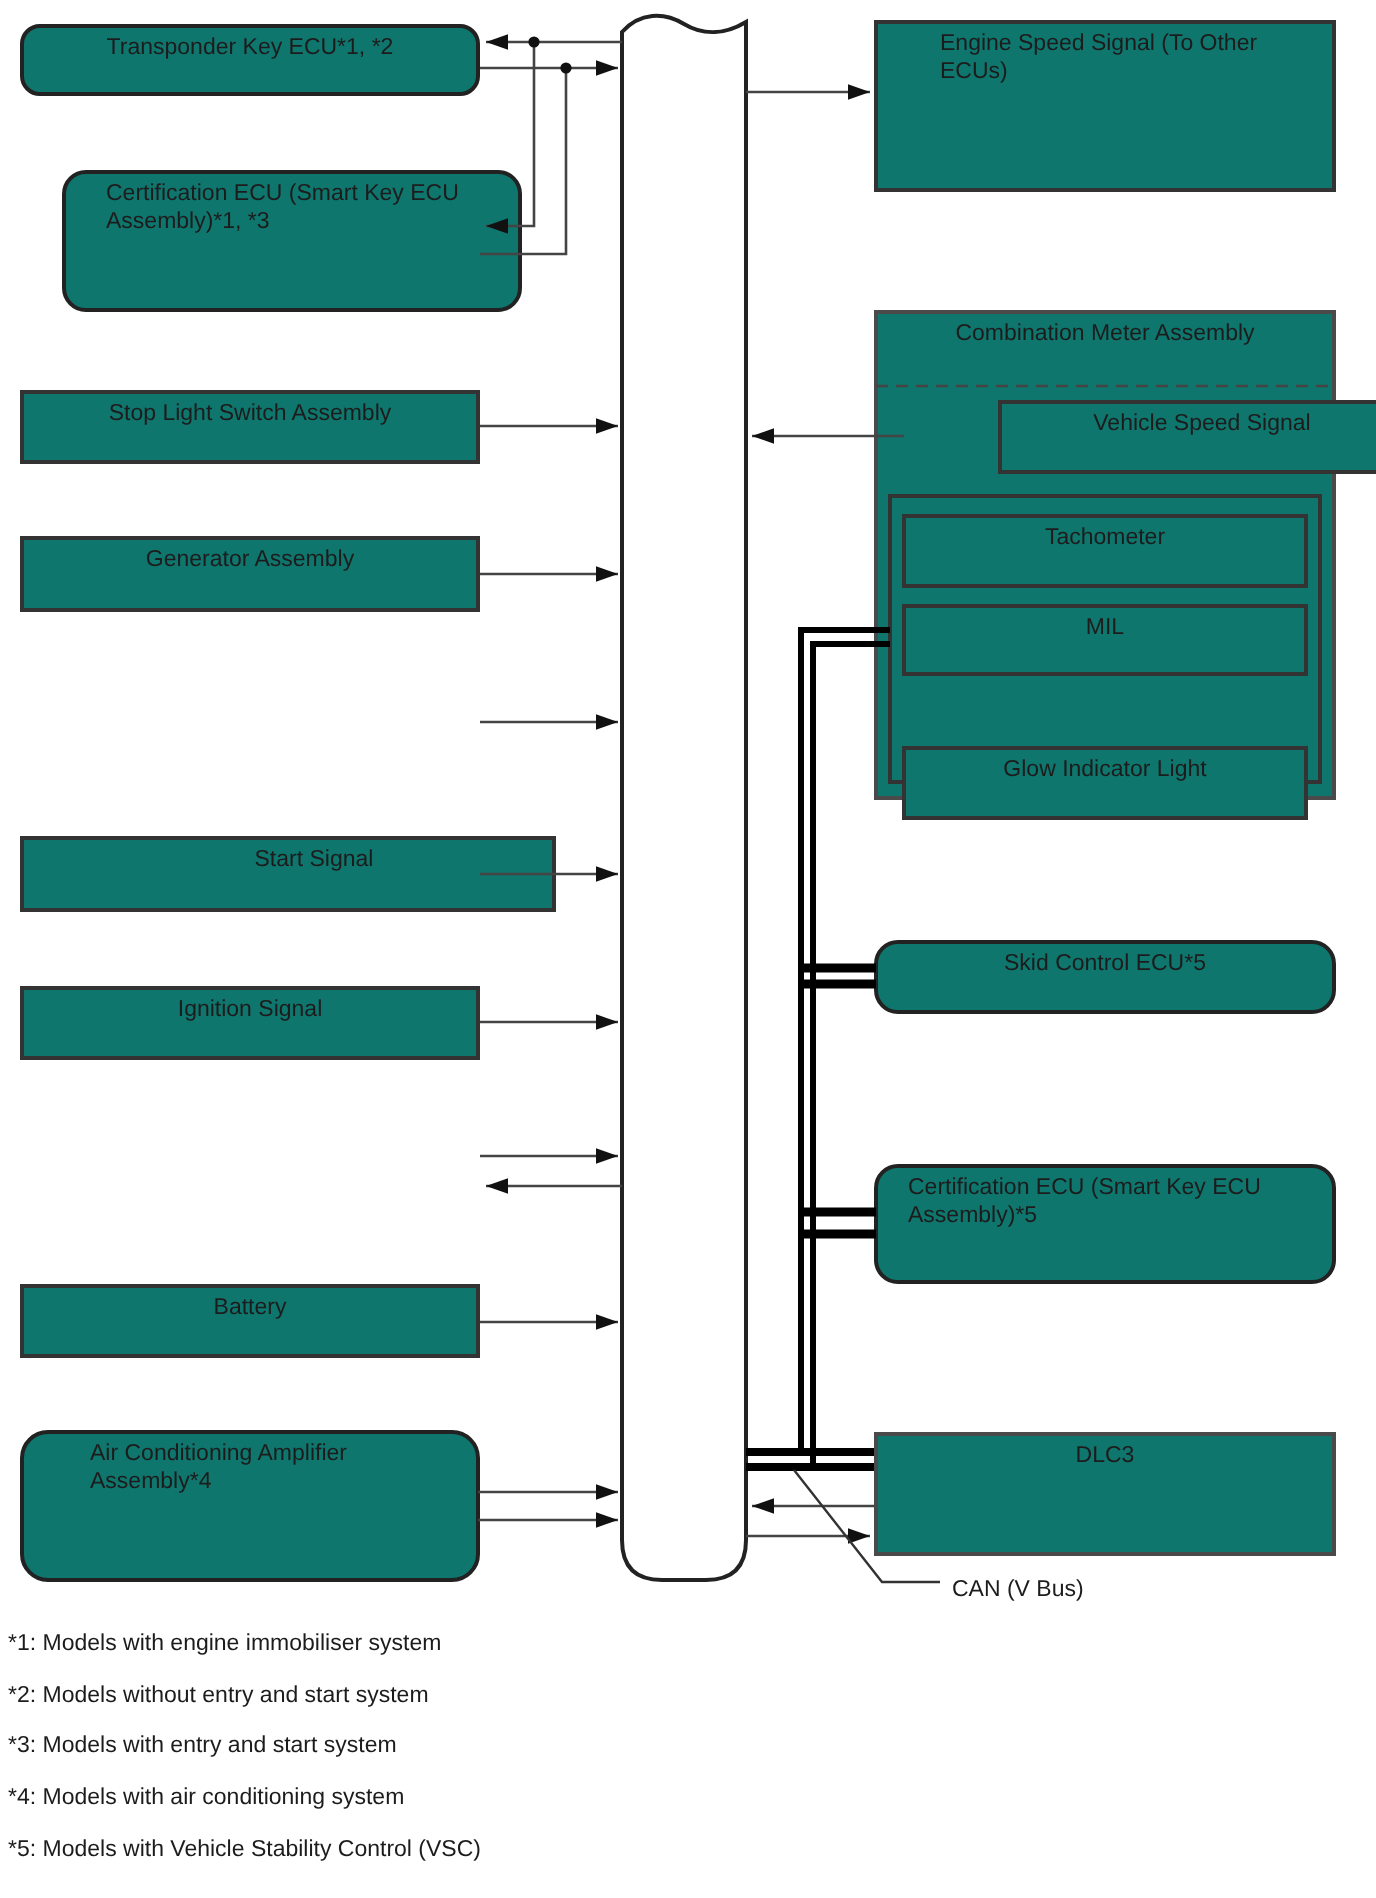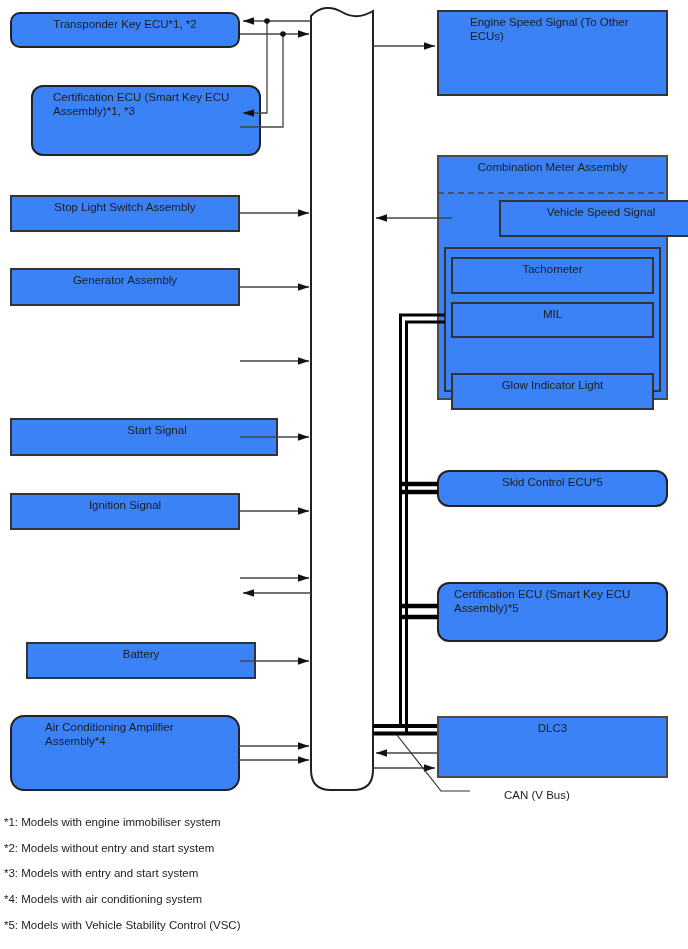--- a/index.html
+++ b/index.html
@@ -3,27 +3,27 @@
 <meta charset="utf-8">
 <style>
   html,body{margin:0;padding:0;background:#fff;}
   #canvas{
     position:relative;width:688px;height:949px;background:#fff;
     font-family:"Liberation Sans","DejaVu Sans",sans-serif;
     color:#1c1c1c;font-size:11.5px;line-height:14px;
     overflow:hidden;
   }
   .node{
-    position:absolute;box-sizing:border-box;background:#3b82f6;
+    position:absolute;box-sizing:border-box;background:#0f766e;
     border:2px solid #333;text-align:center;padding-top:3px;
   }
   .node.round{border-radius:12px;border-color:#222;}
   .node.left-text{text-align:left;}
   .overlay{position:absolute;left:0;top:0;pointer-events:none;}
-  .floating-label{position:absolute;background:transparent;margin-left:28px;}
+  .floating-label{position:absolute;background:transparent;}
   .footnote{position:absolute;left:4px;white-space:nowrap;}
 </style>
 </head>
 <body>
 
 <div id="canvas">
 
   <div class="node round" style="left:10px;top:12px;width:230px;height:36px;border-radius:10px;">Transponder Key ECU*1, *2</div>
 
   <div class="node round left-text" style="left:10px;top:85px;width:230px;height:71px;padding-left:20px;padding-right:6px;margin-left:21px;">Certification ECU (Smart Key ECU Assembly)*1, *3</div>
@@ -31,21 +31,21 @@
   <div class="node" style="left:10px;top:195px;width:230px;height:37px;">Stop Light Switch Assembly</div>
 
   <div class="node" style="left:10px;top:268px;width:230px;height:38px;">Generator Assembly</div>
 
 
   <div class="node" style="left:10px;top:418px;width:268px;height:38px;padding-left:26px;">Start Signal</div>
 
   <div class="node" style="left:10px;top:493px;width:230px;height:37px;">Ignition Signal</div>
 
 
-  <div class="node" style="left:26px;top:642px;width:230px;height:37px;">Battery</div>
+  <div class="node" style="left:10px;top:642px;width:230px;height:37px;">Battery</div>
 
   <div class="node round left-text" style="left:10px;top:715px;width:230px;height:76px;border-radius:14px;padding-left:33px;padding-right:8px;">Air Conditioning Amplifier Assembly*4</div>
 
   <div class="node left-text" style="left:437px;top:10px;width:231px;height:86px;padding-left:31px;padding-right:8px;">Engine Speed Signal (To Other ECUs)</div>
 
   <div class="node" style="left:437px;top:155px;width:231px;height:245px;border-color:#4a4a4a;">Combination Meter Assembly</div>
 
   <div class="node" style="left:465px;top:200px;width:204px;height:37px;margin-left:34px;">Vehicle Speed Signal</div>
 
   <div class="node" style="left:444px;top:247px;width:217px;height:145px;"></div>

